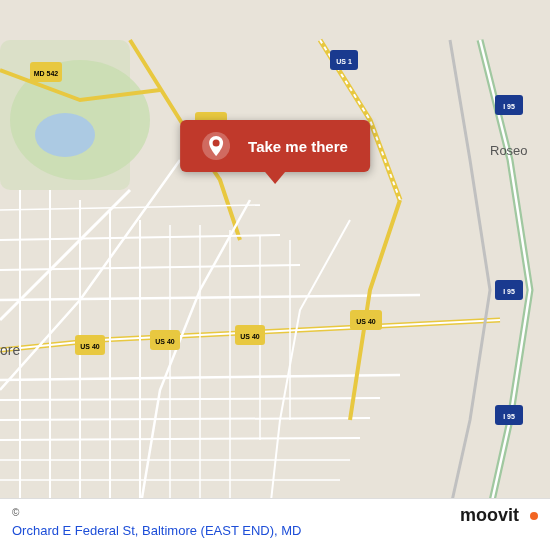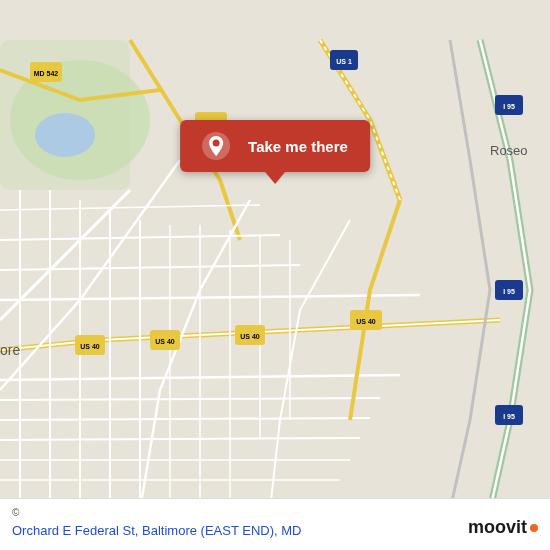--- a/index.html
+++ b/index.html
@@ -57,25 +57,25 @@
     }
 
     .address-text {
       font-size: 13px;
       color: #1d4ed8;
       line-height: 1.4;
     }
 
     .moovit-logo {
       position: absolute;
-      bottom: 12px;
+      bottom: 24px;
       right: 12px;
       display: flex;
       align-items: center;
-      gap: 2px;
+      gap: 10px;
     }
 
     .moovit-text {
       font-size: 18px;
       font-weight: bold;
       color: #1a1a1a;
     }
 
     .moovit-dot {
       width: 8px;

